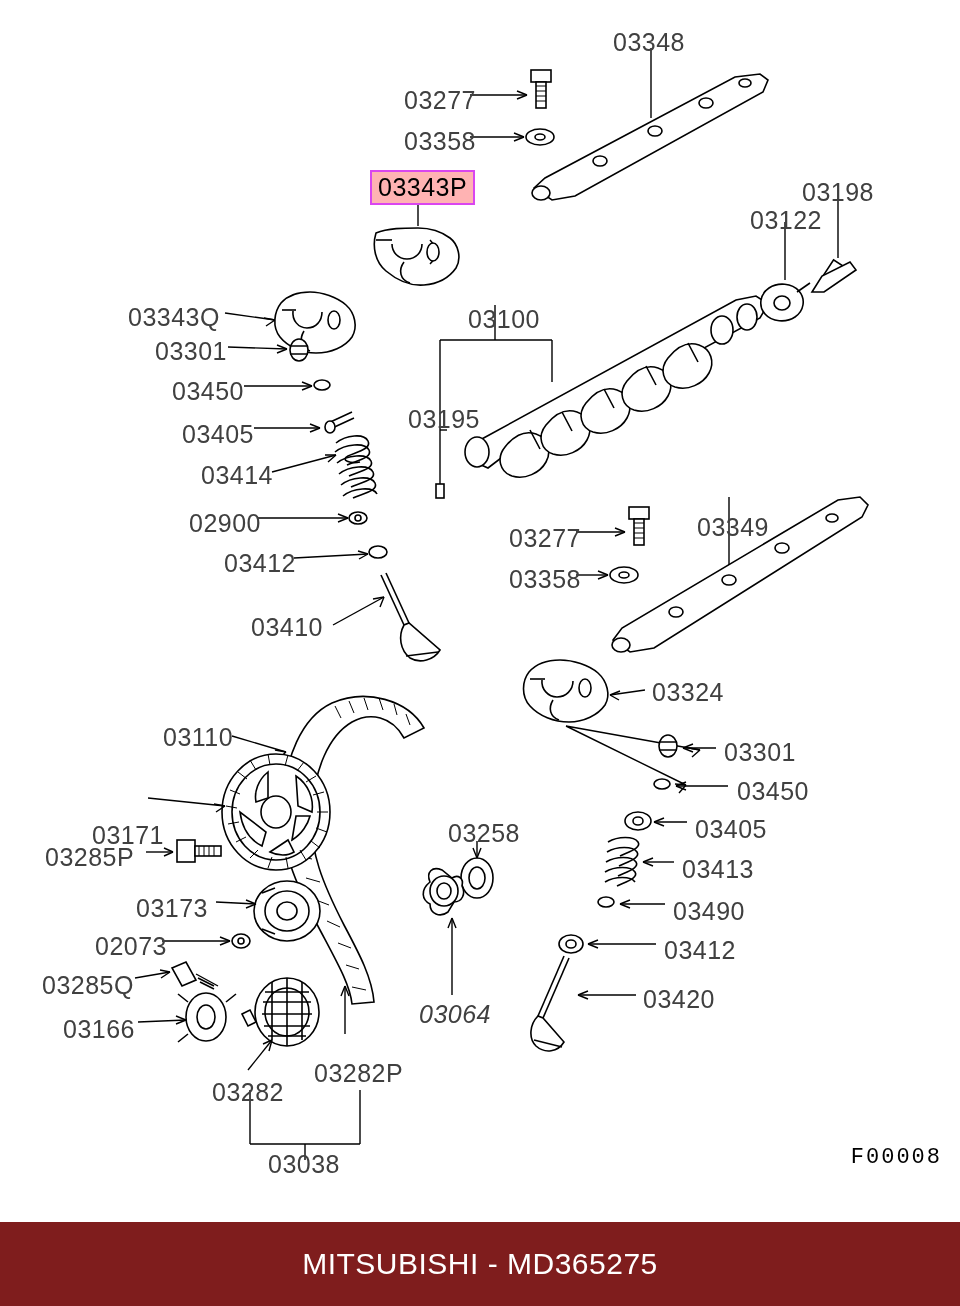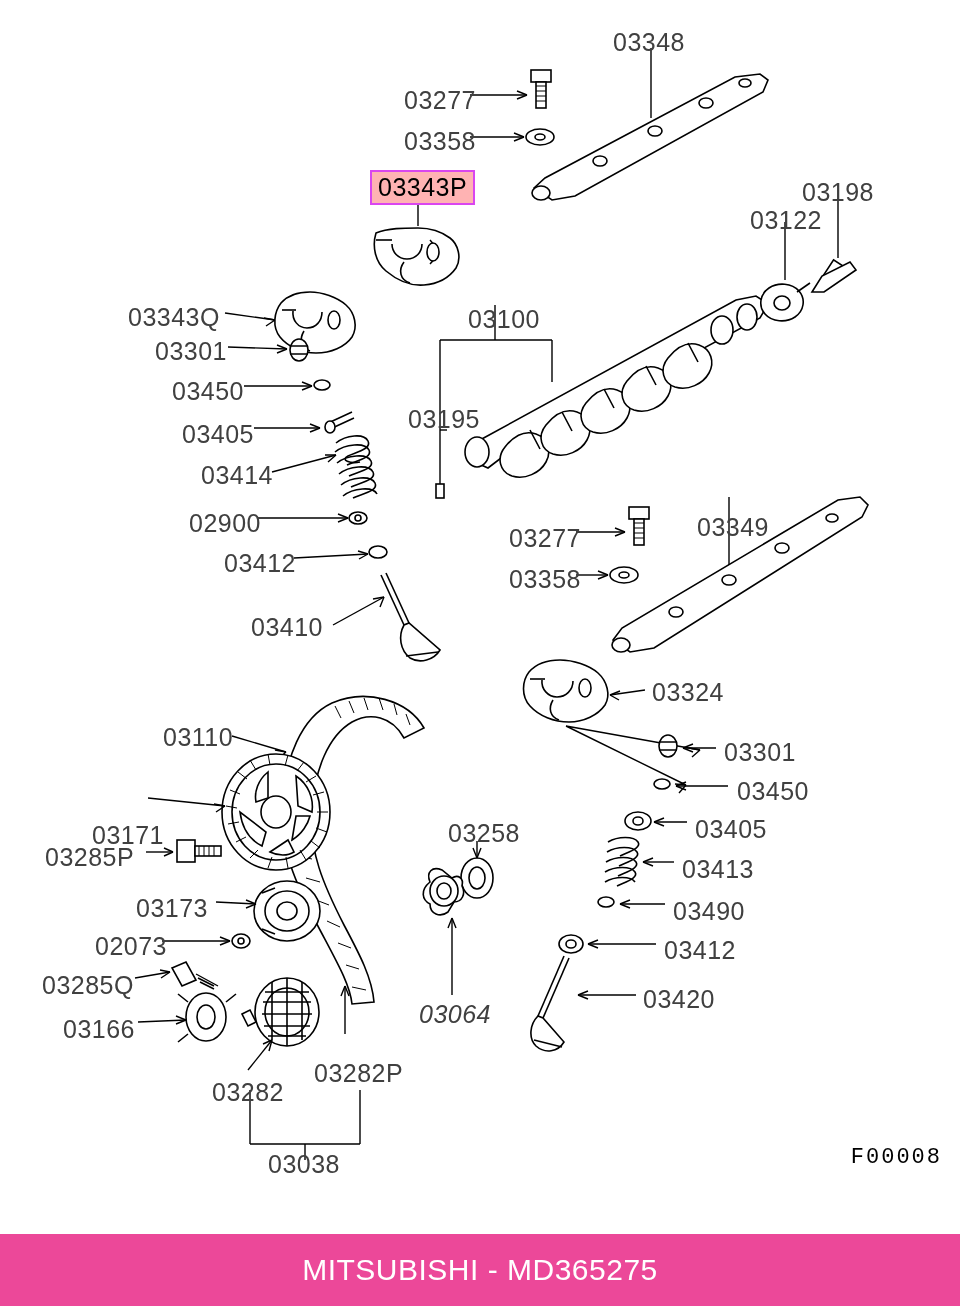--- a/index.html
+++ b/index.html
@@ -30,22 +30,22 @@
   .code{
     position:absolute;
     right:18px;bottom:70px;
     font-size:22px;
     font-family:"Liberation Mono", monospace;
     letter-spacing:2px;
     color:#000;
     margin-left:36px;
   }
   #footer{
-    position:absolute;left:0;bottom:0;width:960px;height:72px;
-    background:#ec4899;
+    position:absolute;left:0;bottom:0;width:960px;height:84px;
+    background:#7f1d1d;
     color:#ffffff;
     display:flex;
     align-items:center;
     justify-content:center;
     gap:46px;
   }
   #footer .f-left{
     font-size:30px;
     letter-spacing:0.5px;
   }

